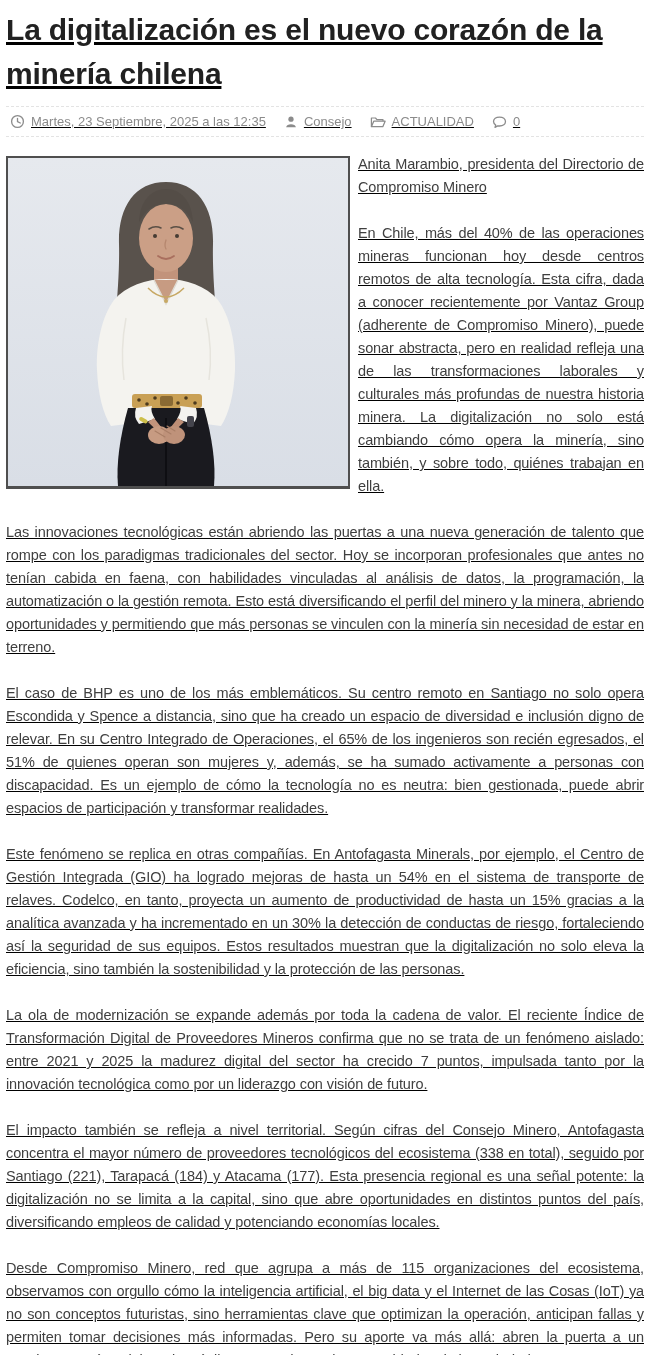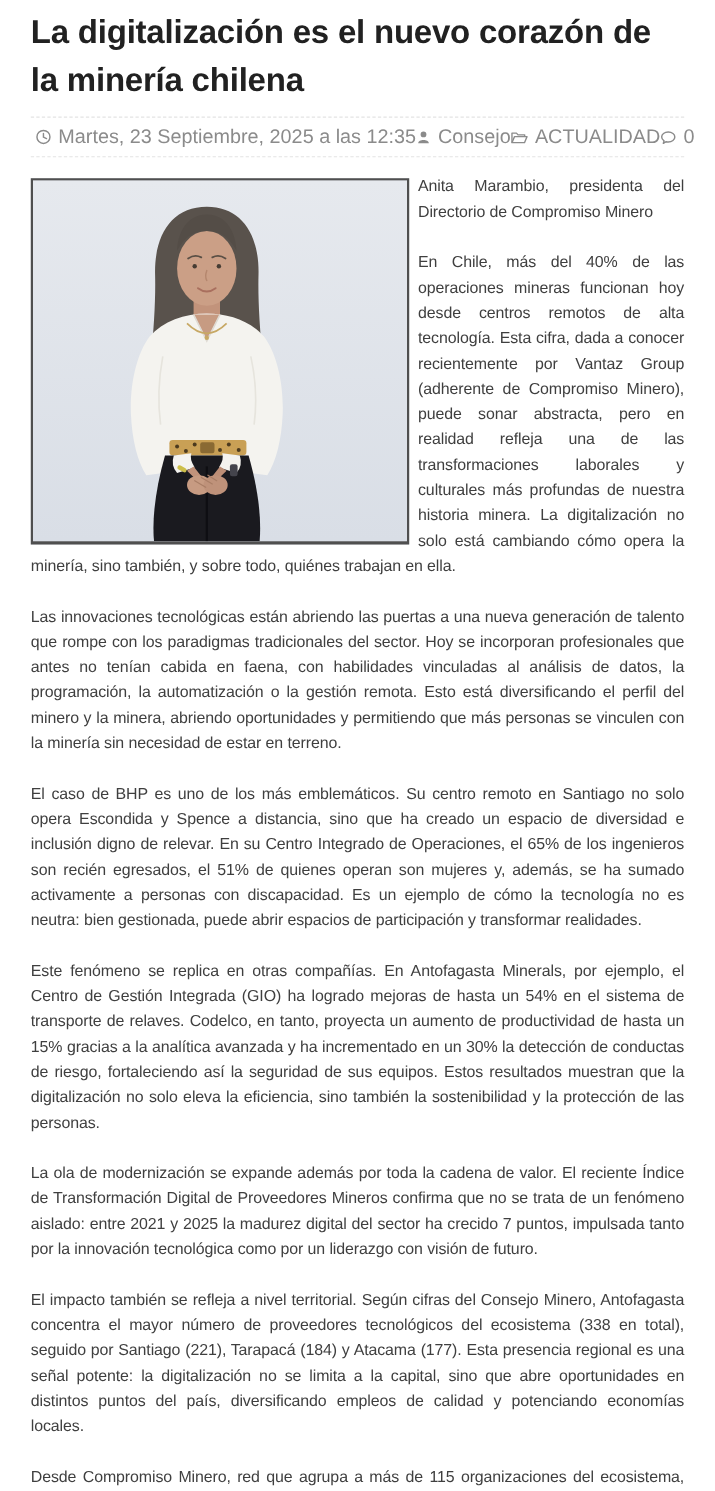--- a/index.html
+++ b/index.html
@@ -1,40 +1,42 @@
 <!DOCTYPE html>
 <html lang="es"><head>
 <meta charset="utf-8">
 <style>
   html, body { margin: 0; padding: 0; background: #ffffff; }
   .page {
     width: 650px;
     height: 1355px;
     box-sizing: border-box;
-    padding: 0 28px;
+    padding: 0 6px;
     overflow: hidden;
     background: #ffffff;
     font-family: "Liberation Sans", "DejaVu Sans", sans-serif;
+    text-decoration: underline;
   }
   .title {
     margin: 8px 0 10px;
     font-size: 30px;
     line-height: 44px;
     letter-spacing: -0.2px;
     font-weight: bold;
     color: #212121;
   }
   .meta {
     display: flex;
     align-items: center;
+    gap: 18px;
     border-top: 1px dashed #e3e3e3;
     border-bottom: 1px dashed #e3e3e3;
     padding: 7px 4px;
     color: #8b8b8b;
-    font-size: 18px;
+    font-size: 13px;
   }
   .meta-item { display: inline-flex; align-items: center; gap: 6px; white-space: nowrap; color: #8b8b8b; }
   .meta-item svg { display: block; }
   .article-body {
     margin-top: 16px;
     font-size: 14.5px;
     line-height: 23px;
     letter-spacing: -0.1px;
     color: #3f3f3f;
     text-align: justify;

